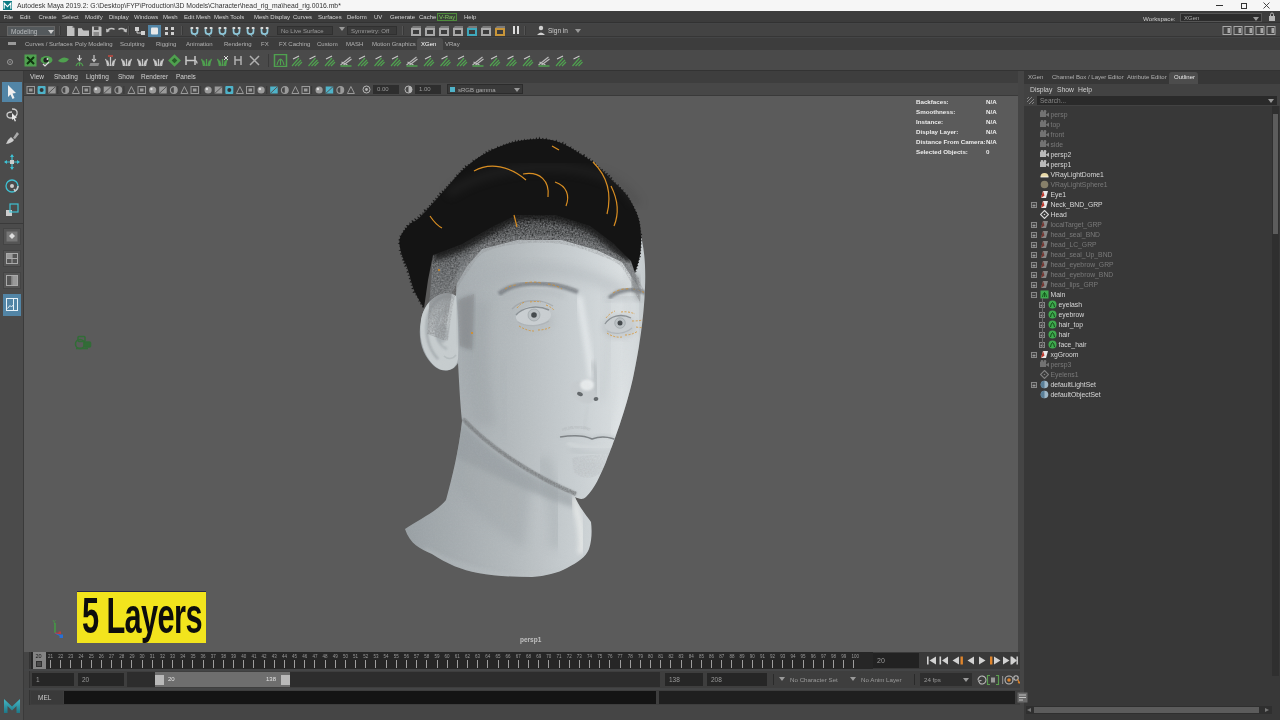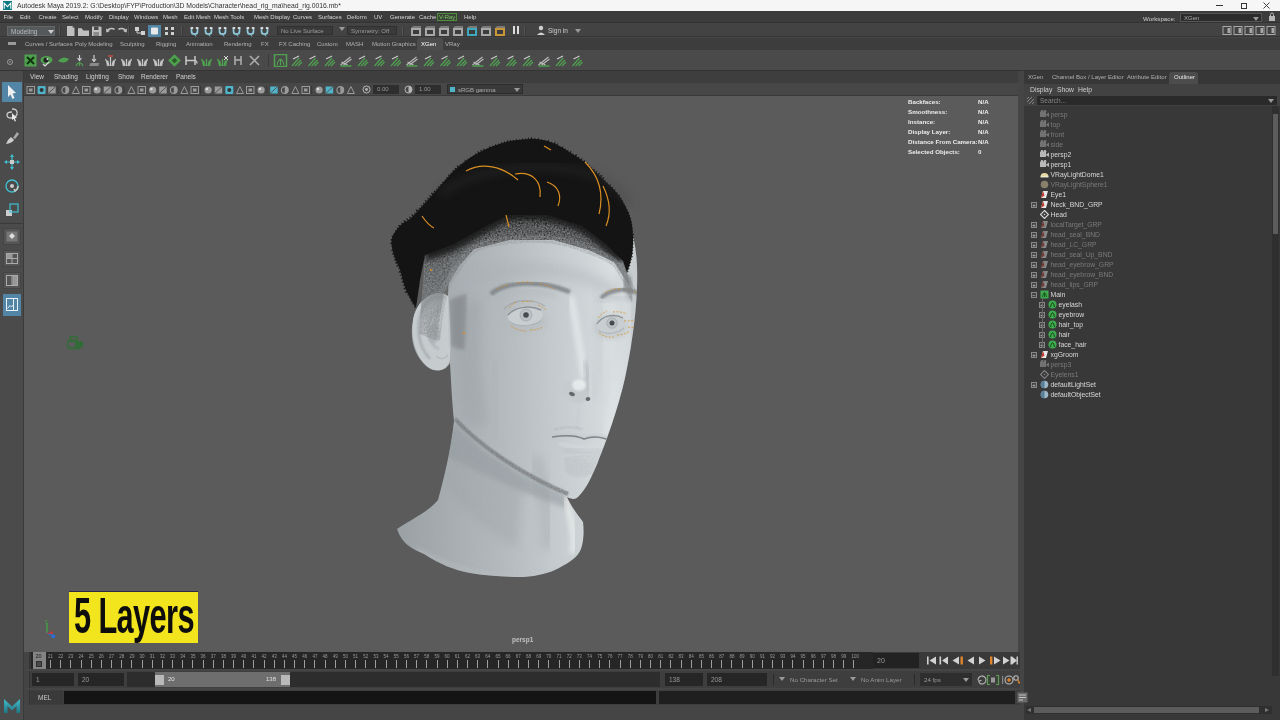--- a/index.html
+++ b/index.html
@@ -513,21 +513,21 @@
         </svg>
         <div class="abs" style="left:391px;top:1.5px;width:26px;height:9px;background:#2e2e2e">
           <span class="abs txt" style="left:4px;top:1.5px;font-size:6px;color:#999">1.00</span>
         </div>
         <div class="abs" style="left:423px;top:1px;width:76px;height:10px;background:#3a3a3a;border:1px solid #2c2c2c">
           <span class="abs" style="left:2px;top:2px;width:5px;height:5px;background:#4fb3c9"></span>
           <span class="abs txt" style="left:10px;top:1.5px;font-size:6px;color:#aaa">sRGB gamma</span>
           <span class="abs" style="left:66px;top:3px;width:0;height:0;border-left:3px solid transparent;border-right:3px solid transparent;border-top:4px solid #999"></span>
         </div>
  </div>
- <div class="abs" id="vp3d" style="left:4px;top:25px;width:994px;height:476px;background:#5b5b5b">
+ <div class="abs" id="vp3d" style="left:12px;top:25px;width:994px;height:476px;background:#5b5b5b">
 <svg class="abs" style="left:356px;top:32px" width="300" height="460" viewBox="0 0 300 460">
           <defs>
 <linearGradient id="skin" x1="0" y1="0" x2="1" y2="0">
  <stop offset="0" stop-color="#99a0a4"></stop>
               <stop offset="0.45" stop-color="#b4babd"></stop>
  <stop offset="0.72" stop-color="#c9cfd2"></stop>
               <stop offset="0.9" stop-color="#d9dee0"></stop>
               <stop offset="1" stop-color="#c3c9cc"></stop>
 </linearGradient>
 <linearGradient id="tgrL" x1="0" y1="0" x2="0.8" y2="1">

